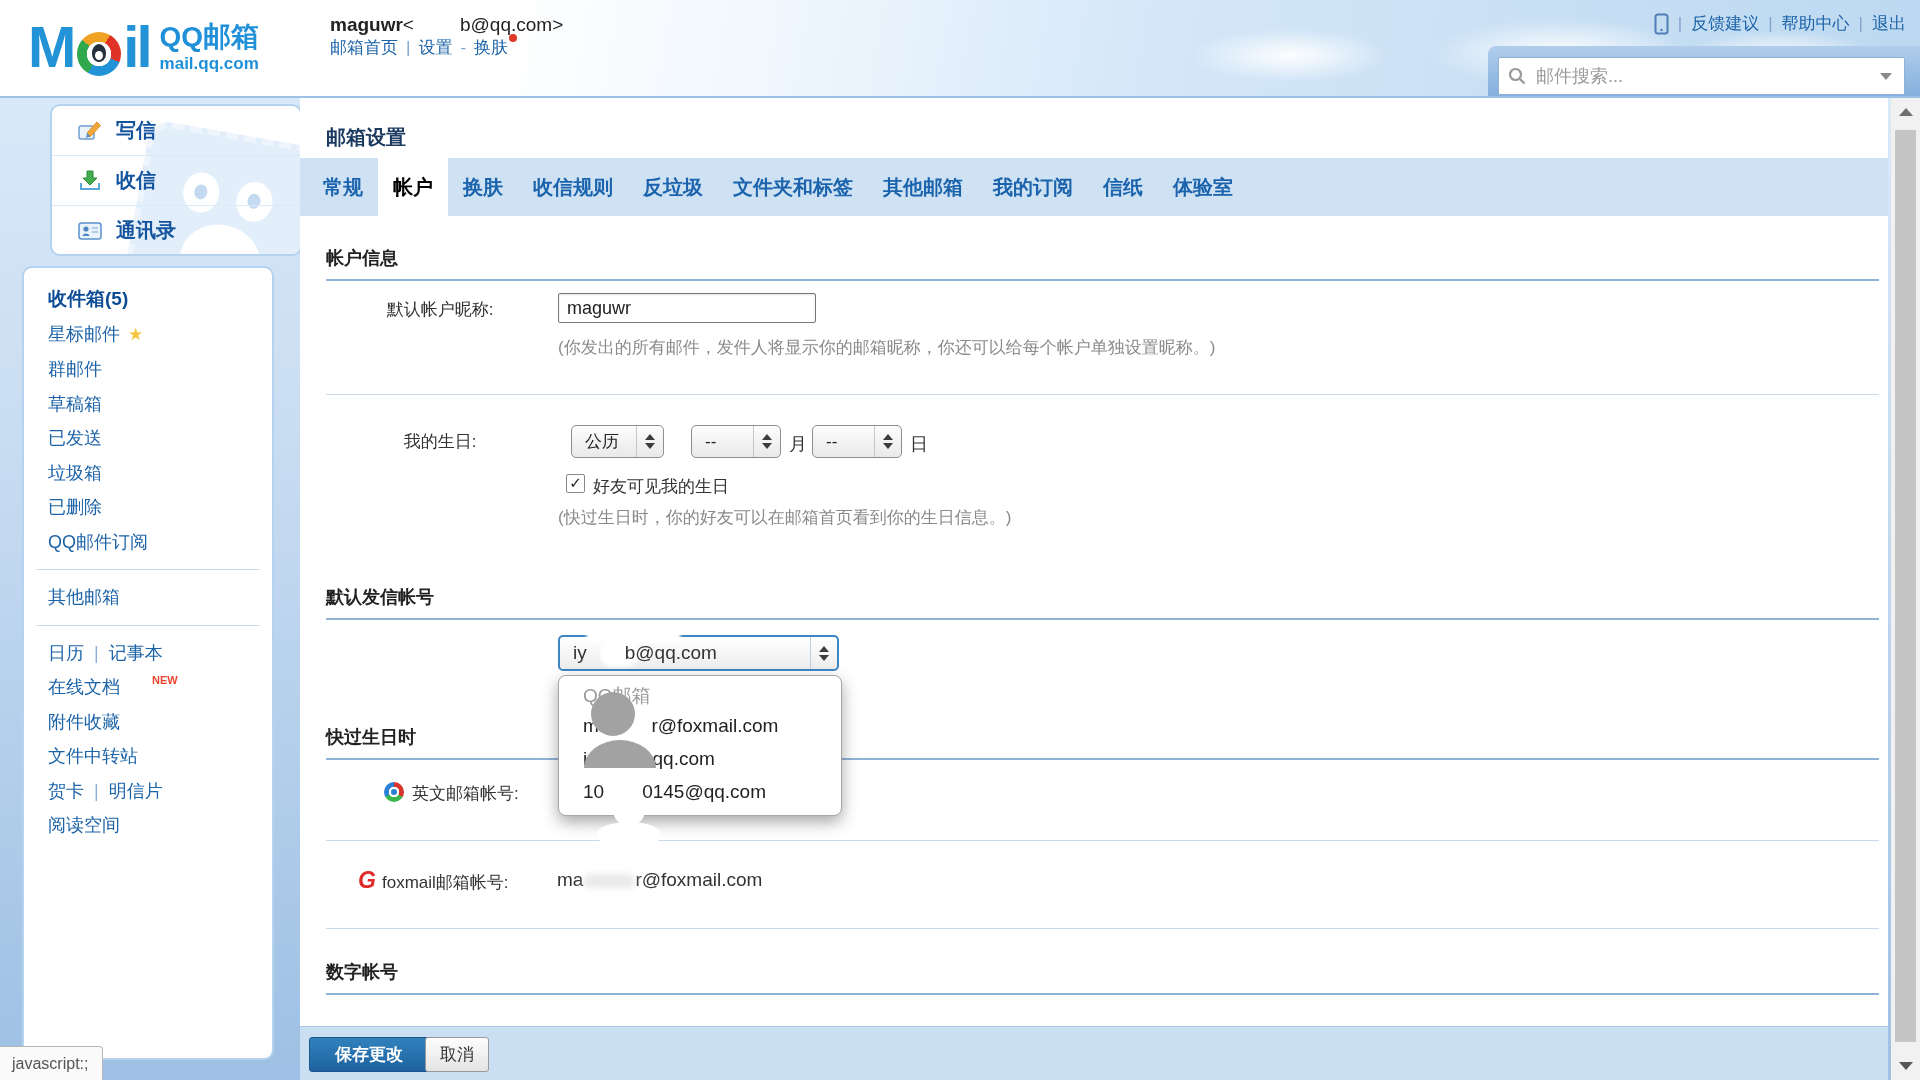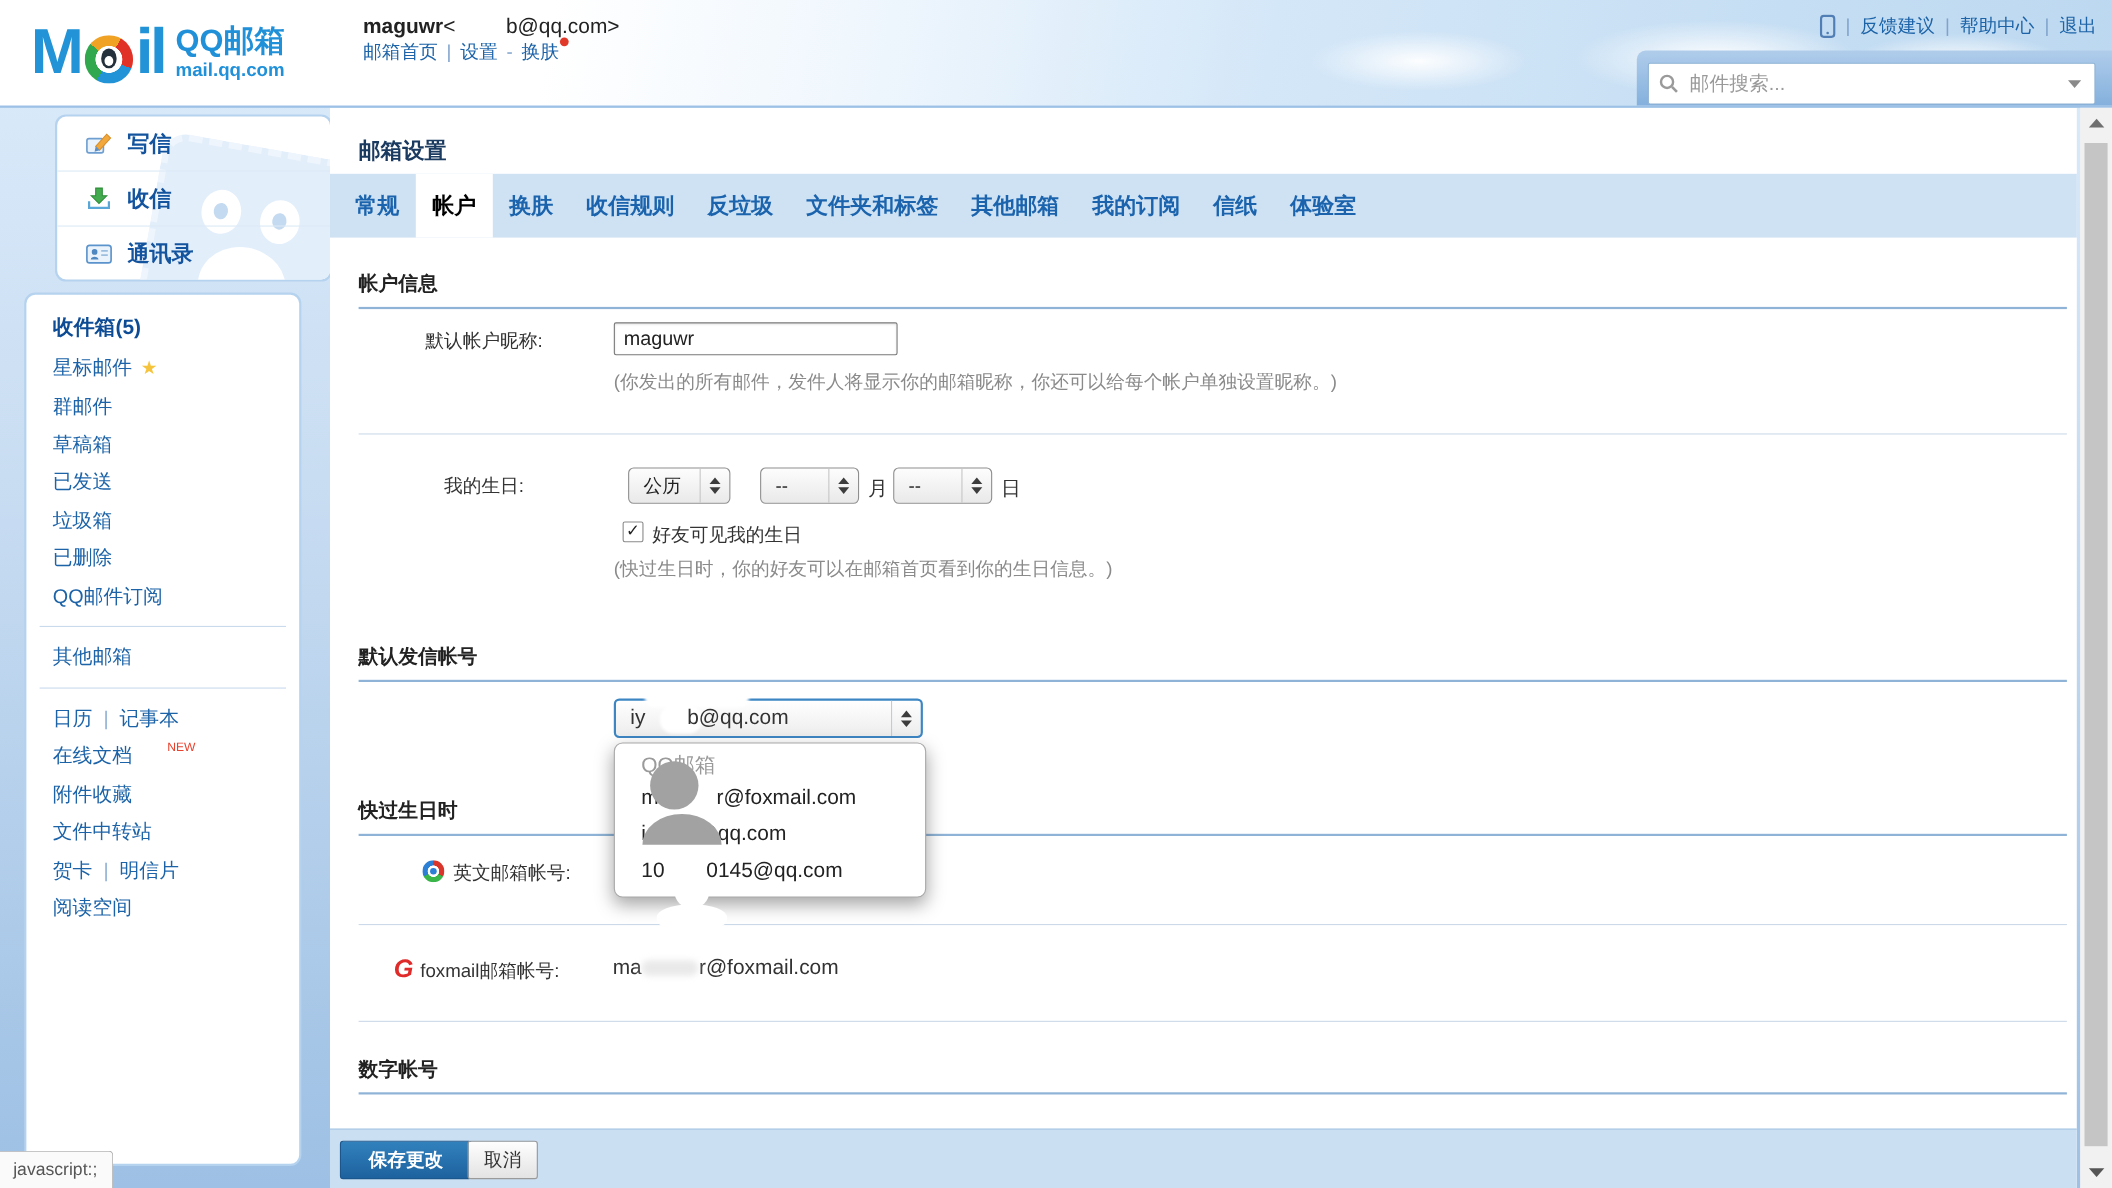--- a/index.html
+++ b/index.html
@@ -51,21 +51,21 @@
   .stamp .eye:after{content:"";position:absolute;left:11px;top:12px;width:13px;height:15px;background:#c4daf0;border-radius:50%;}
   .stamp .belly{position:absolute;left:46px;top:86px;width:80px;height:70px;background:#fff;border-radius:50% 50% 40% 40%;}
   .action-item{position:relative;display:flex;align-items:center;height:49px;padding-left:26px;cursor:pointer;}
   .action-item + .action-item{border-top:1px solid #dce9f6;}
   .action-item .lbl{font-size:20px;font-weight:bold;color:#14549e;margin-left:14px;}
   #panel-folders{left:22px;top:266px;width:252px;height:794px;padding-top:14px;}
   .folder{position:relative;line-height:34.5px;padding-left:24px;font-size:18px;color:#1c63a8;cursor:pointer;white-space:nowrap;}
   .folder.bold{font-weight:bold;color:#0d4c94;font-size:19px;}
   .side-divider{height:1px;background:#c9daed;margin:10px 12px;}
   .star{color:#f5c33c;font-size:17px;margin-left:8px;}
-  .new-badge{color:#e8432f;font-size:11px;font-weight:normal;vertical-align:top;margin-left:4px;line-height:20px;padding-left:28px;}
+  .new-badge{color:#e8432f;font-size:11px;font-weight:bold;vertical-align:top;margin-left:4px;line-height:20px;padding-left:28px;}
   .pipe{color:#8fb0d4;margin:0 10px;}
   
   .main{position:absolute;left:300px;top:98px;width:1588px;height:982px;background:#fff;z-index:2;}
   .page-title{position:absolute;left:26px;top:26px;font-size:20px;font-weight:bold;color:#1b3a60;}
   .tabstrip{position:absolute;left:0;top:60px;width:100%;height:58px;background:#cfe2f4;
     display:flex;align-items:stretch;padding-left:8px;box-sizing:border-box;}
   .tab{display:flex;align-items:center;padding:0 15px;font-size:20px;font-weight:bold;color:#1b64ad;cursor:pointer;}
   .tab.active{background:#fff;color:#000;}
   .section-h{position:absolute;left:26px;width:1553px;font-size:18px;font-weight:bold;color:#222;
     padding-bottom:9px;border-bottom:2px solid #8fb3d6;}

